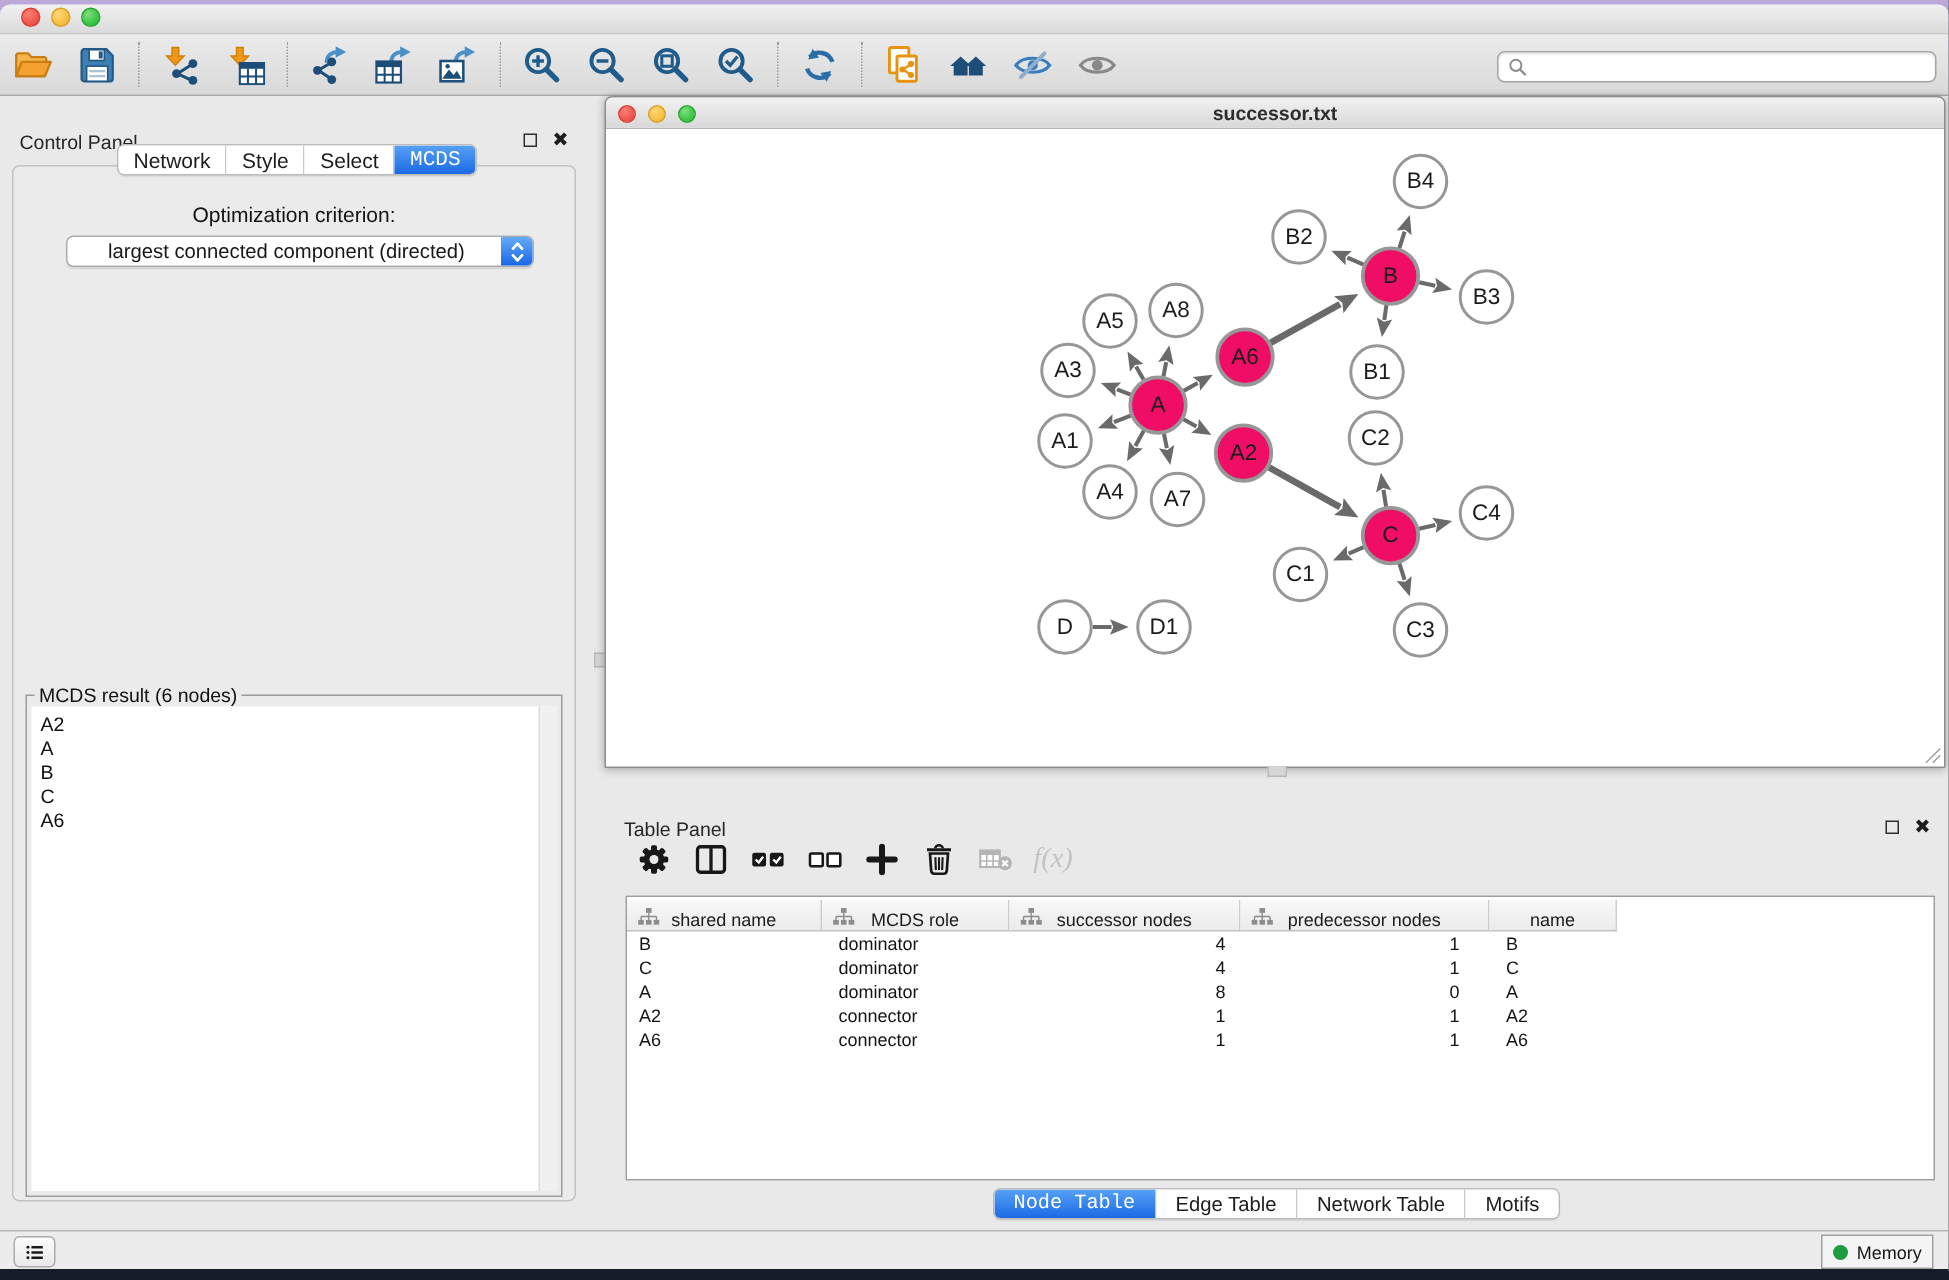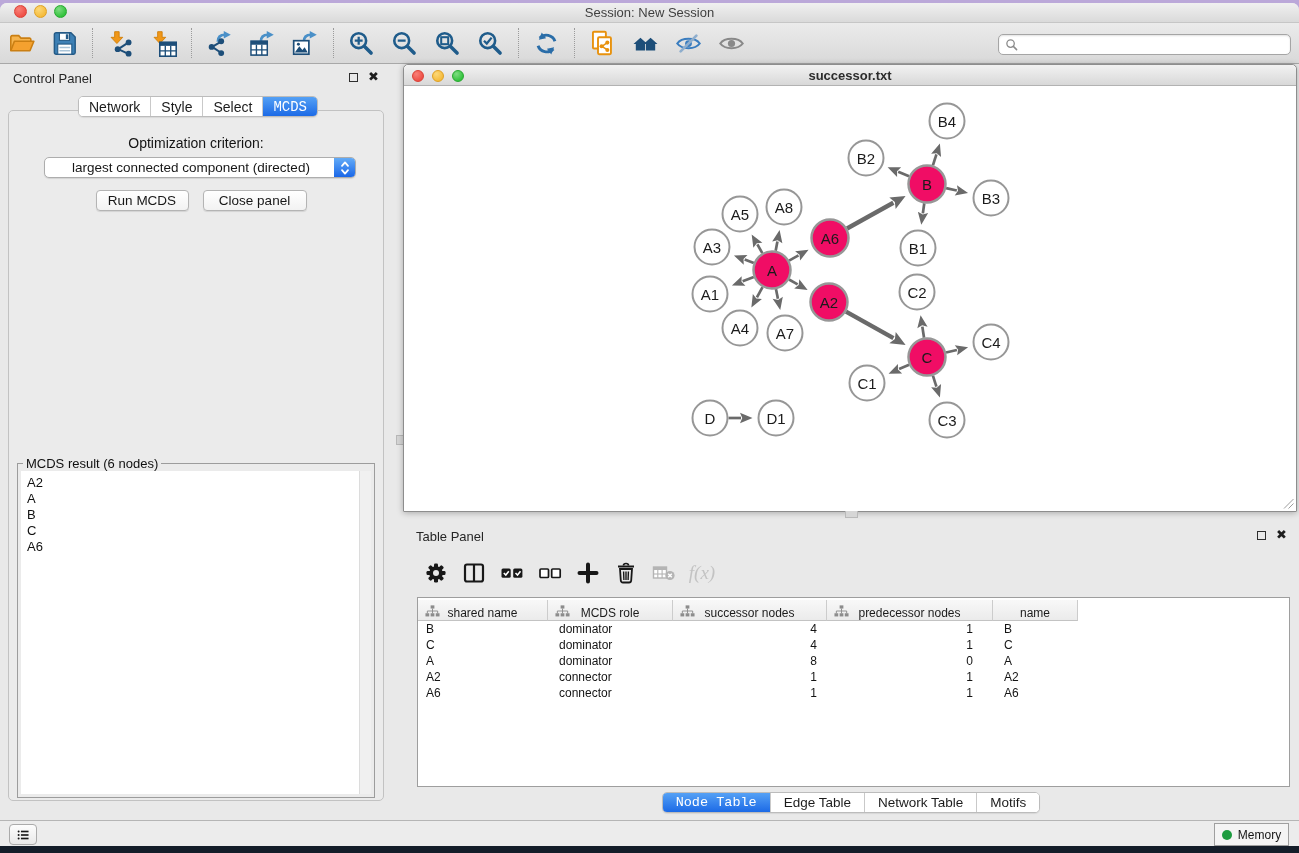--- a/index.html
+++ b/index.html
@@ -33,21 +33,21 @@
     background:#fff; border:1px solid #a5a5a5; border-radius:5px;
     box-shadow:inset 0 1px 2px rgba(0,0,0,.12); display:flex; align-items:center; padding-left:6px; }
   .search-field svg { width:13px; height:13px; }
   .search-field input { border:none; outline:none; flex:1; font-size:12px; background:transparent; height:100%; }
 
   
   .main-area { position:absolute; left:0; top:61px; right:0; bottom:26px; background:#e9e9e9; }
 
   
   .control-panel { position:absolute; left:0; top:0; width:391px; bottom:0; }
-  .panel-header { position:absolute; left:0; top:0; width:100%; height:26px;text-align:right; }
+  .panel-header { position:absolute; left:0; top:16px; width:100%; height:26px;text-align:right; }
   .panel-title { position:absolute; left:13px; top:7px; font-size:13px; color:#262626; }
   .panel-btns { position:absolute; right:12px; top:8px; display:flex; gap:10px; align-items:center; }
   .float-btn { width:9px; height:9px; border:1.6px solid #2e2e2e; background:transparent; }
   .close-btn { font-size:13px; font-weight:bold; color:#1d1d1d; line-height:10px; }
 
   .seg-tabs { display:flex; border:1px solid #bcbcbc; border-radius:5px; background:#fff;
     overflow:hidden; height:21px; box-shadow:0 1px 1px rgba(0,0,0,.08); }
   .seg-tab { display:flex; align-items:center; justify-content:center; font-size:14px;
     color:#1c1c1c; background:#fff; border-right:1px solid #c9c9c9; padding:0 10px; }
   .seg-tab:last-child { border-right:none; }
@@ -339,21 +339,20 @@
 <div class="wallpaper-bottom"></div>
 
 <div class="app-window">
 
   <div class="titlebar">
     <div class="lights">
       <div class="light red"></div>
       <div class="light yellow"></div>
       <div class="light green"></div>
     </div>
-    <div class="title">Session: New Session</div>
   </div>
 
   <div class="toolbar">
     <div id="toolbar-items" style="display:flex;align-items:center;">
         <div class="tbtn">
           <svg width="27" height="27">
             <use href="#i-open-folder"></use>
           </svg>
         </div>
         <div class="tbtn">
@@ -463,24 +462,20 @@
         </div>
       <div class="cp-inner">
         <div class="opt-label">Optimization criterion:</div>
         <div class="combo">
           <div class="combo-text">largest connected component (directed)</div>
           <div class="combo-btn">
             <svg width="10" height="18">
                 <use href="#i-spinner"></use>
               </svg>
           </div>
-        </div>
-        <div class="cp-buttons">
-          <div class="aqua-btn">Run MCDS</div>
-          <div class="aqua-btn">Close panel</div>
         </div>
         <div class="result-group">
           <div class="result-group-title">MCDS result (6 nodes)</div>
           <div class="result-list">
             <div class="result-items" id="result-items">
                 <div class="result-item">A2</div>
                 <div class="result-item">A</div>
                 <div class="result-item">B</div>
                 <div class="result-item">C</div>
                 <div class="result-item">A6</div>

